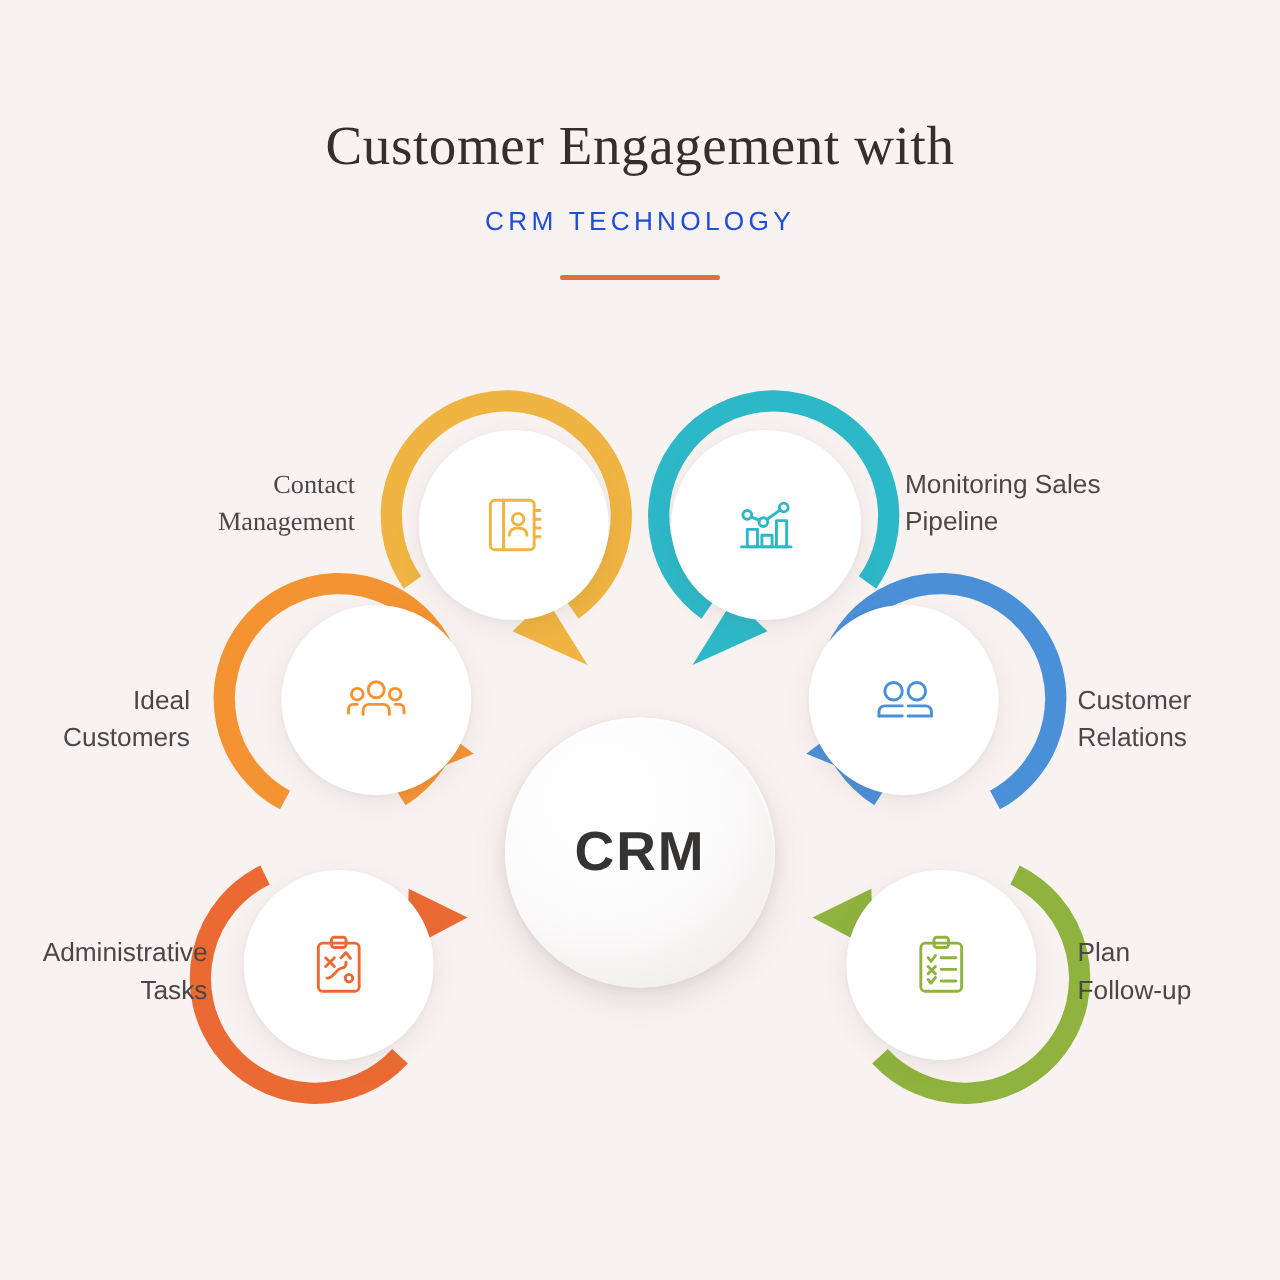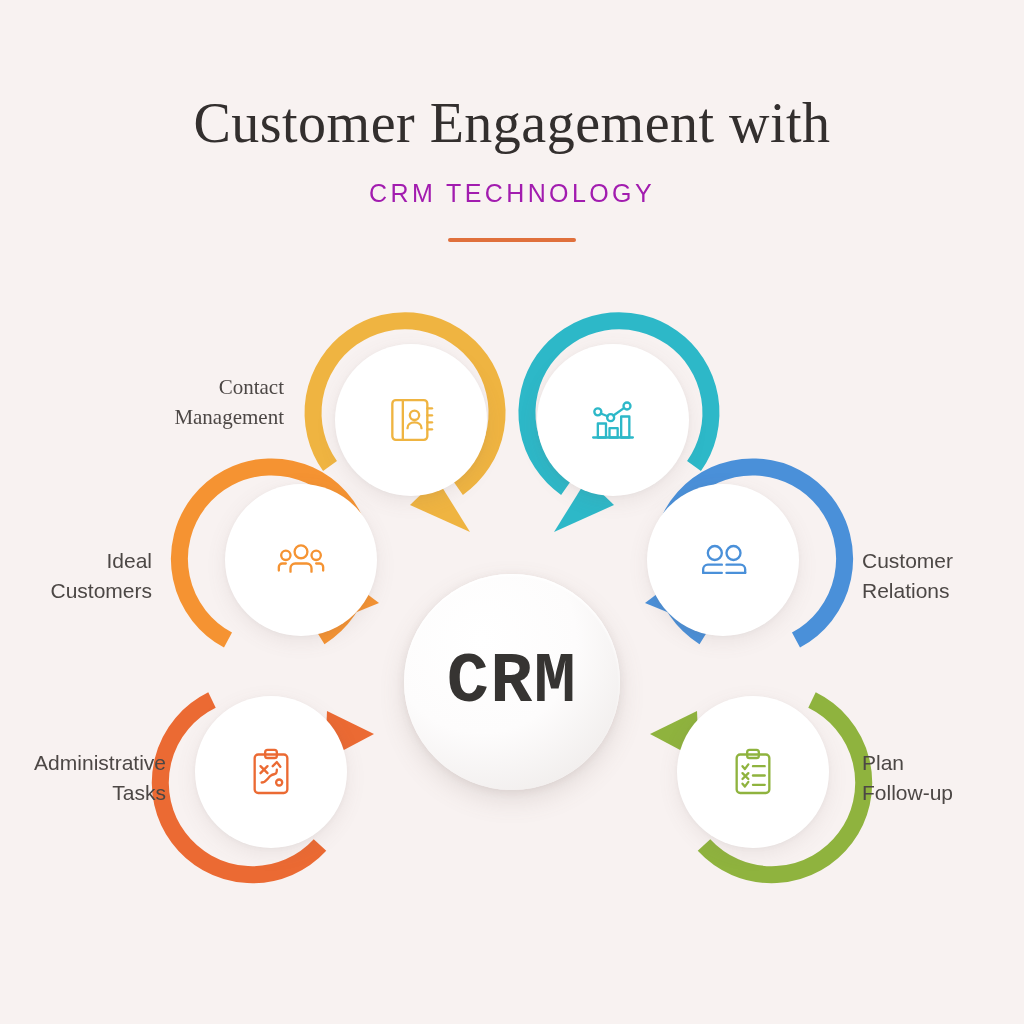--- a/index.html
+++ b/index.html
@@ -10,33 +10,33 @@
     font-family:"Liberation Sans", sans-serif;
     overflow:hidden;
     position:relative;
   }
   #stage{position:absolute;inset:0;}
 
   
   .header{position:absolute;top:0;left:0;width:1024px;text-align:center;}
   .title{
     font-family:"Liberation Serif", serif;
-    font-size:56px;
+    font-size:44px;
     font-weight:400;
     color:#332f2e;
     letter-spacing:0.5px;
     margin-top:94px;
     line-height:1.05;
   }
   .subtitle{
     font-family:"Liberation Sans", sans-serif;
-    font-size:25px;
+    font-size:21px;
     font-weight:400;
     letter-spacing:3.4px;
-    color:#a21caf;
+    color:#1d4ed8;
     margin-top:26px;
   }
   .rule{
     width:128px;height:4px;background:#e0703c;border-radius:2px;
     margin:30px auto 0 auto;
   }
 
   
   .diagram{position:absolute;left:0;top:0;width:1024px;height:1024px;}
   .svg-layer{position:absolute;left:0;top:0;}
@@ -55,22 +55,22 @@
   .hub{
     position:absolute;
     left:404px;top:574px;
     width:216px;height:216px;border-radius:50%;
     background:radial-gradient(circle at 36% 30%, #ffffff 0%, #fdfcfc 46%, #f2efee 78%, #eae5e4 100%);
     box-shadow:0 10px 26px rgba(120,100,95,0.16), 0 2px 8px rgba(120,100,95,0.10),
                inset 0 2px 3px rgba(255,255,255,0.95);
     display:flex;align-items:center;justify-content:center;
   }
   .hub-label{
-    font-family:Liberation Mono, monospace;
-    font-size:70px;font-weight:bold;color:#363432;letter-spacing:1.5px;
+    font-family:Liberation Sans, sans-serif;
+    font-size:44px;font-weight:bold;color:#363432;letter-spacing:1.5px;
   }
 
   
   .lab{
     position:absolute;
     font-family:"Liberation Sans", sans-serif;
     font-size:21px;
     line-height:1.42;
     color:#4c4745;
     white-space:pre-line;
@@ -199,20 +199,22 @@
       </svg>
     </div>
 
     <div class="hub">
       <span class="hub-label">CRM</span>
     </div>
 
     <div class="lab right-al" style="left: 48px; top: 373px; width: 236px; white-space: pre-line; font-family: Liberation Serif, serif;">Contact
 Management</div>
 
+    <div class="lab left-al" style="left: 724px; top: 373px; width: 250px; white-space: pre-line;">Monitoring Sales
+Pipeline</div>
 
     <div class="lab right-al" style="left: -38px; top: 546px; width: 190px; white-space: pre-line;">Ideal
 Customers</div>
 
     <div class="lab left-al" style="left: 862px; top: 546px; width: 200px; white-space: pre-line;">Customer
 Relations</div>
 
     <div class="lab right-al" style="left: -30px; top: 748px; width: 196px; white-space: pre-line;">Administrative
 Tasks</div>
 

